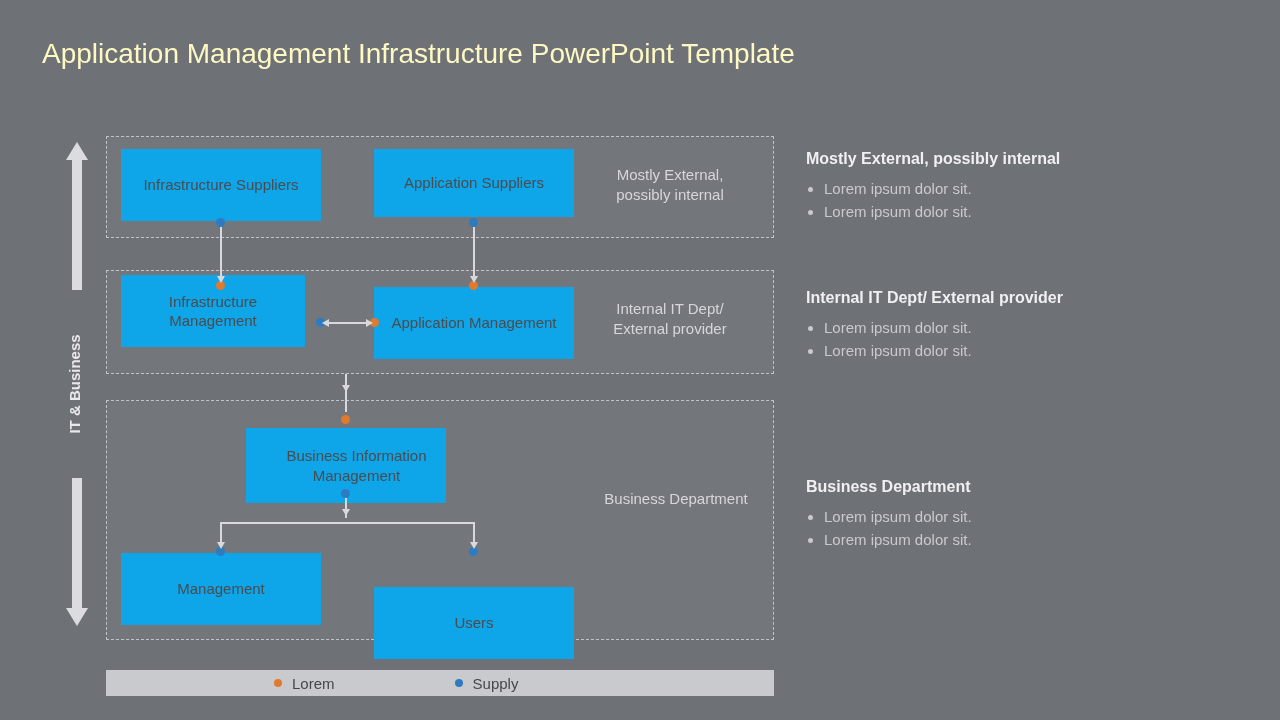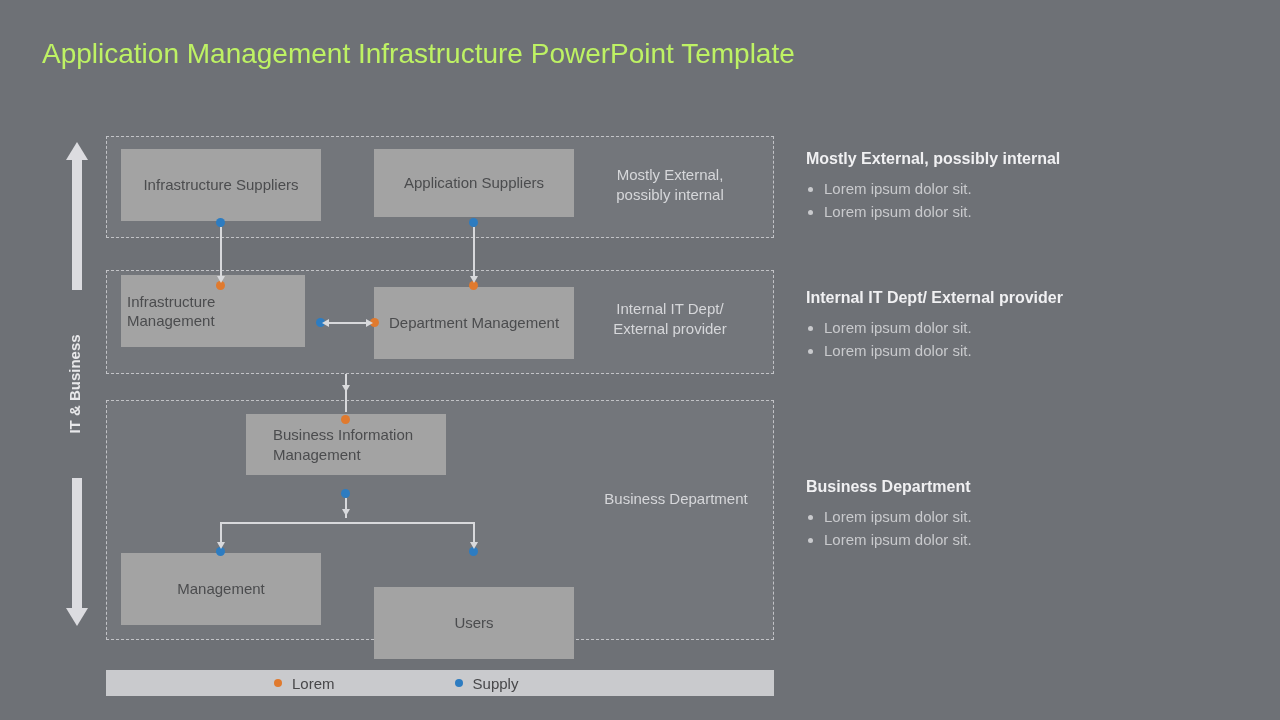--- a/index.html
+++ b/index.html
@@ -11,21 +11,21 @@
     color: #e8e8ea;
     overflow: hidden;
     position: relative;
   }
   .page-title {
     position: absolute;
     top: 38px;
     left: 42px;
     font-size: 28px;
     font-weight: 400;
-    color: #bef264;
+    color: #fef9c3;
   }
   .axis-up-shaft {
     position: absolute;
     left: 72px;
     top: 158px;
     width: 10px;
     height: 132px;
     background: #dcdce0;
   }
   .axis-up-head {
@@ -87,35 +87,35 @@
     text-align: center;
     line-height: 1.3;
   }
   .r1 .row-label { top: 28px; width: 150px; }
   .r2 .row-label { top: 28px; width: 150px; }
   .r3 .row-label { top: 88px; width: 170px; right: 12px; }
 
   
   .box {
     position: absolute;
-    background: #a3a3a3;
+    background: #0ea5e9;
     color: #4b4c4e;
     font-size: 15px;
     display: flex;
     align-items: center;
     justify-content: center;
-    text-align: left;
+    text-align: center;
     line-height: 1.3;
     padding: 6px;
   }
   .b-infra-sup { left: 121px; top: 149px; width: 200px; height: 72px; }
   .b-app-sup   { left: 374px; top: 149px; width: 200px; height: 68px; }
   .b-infra-mgmt{ left: 121px; top: 275px; width: 184px; height: 72px; }
   .b-app-mgmt  { left: 374px; top: 287px; width: 200px; height: 72px; }
-  .b-bim       { left: 246px; top: 414px; width: 200px; height: 61px; padding-left: 27px; }
+  .b-bim       { left: 246px; top: 428px; width: 200px; height: 75px; padding-left: 27px; }
   .b-mgmt      { left: 121px; top: 553px; width: 200px; height: 72px; }
   .b-users     { left: 374px; top: 553px; width: 200px; height: 72px; margin-top: 34px; }
 
   
   .dot {
     position: absolute;
     width: 9px; height: 9px;
     border-radius: 50%;
   }
   .dot.blue { background: #2d7cc1; }
@@ -195,21 +195,21 @@
 <div class="row r2">
   <div class="row-label">Internal IT Dept/ External provider</div>
 </div>
 <div class="row r3">
   <div class="row-label">Business Department</div>
 </div>
 
 <div class="box b-infra-sup">Infrastructure Suppliers</div>
 <div class="box b-app-sup">Application Suppliers</div>
 <div class="box b-infra-mgmt">Infrastructure Management</div>
-<div class="box b-app-mgmt">Department Management</div>
+<div class="box b-app-mgmt">Application Management</div>
 <div class="box b-bim">Business Information Management</div>
 <div class="box b-mgmt">Management</div>
 <div class="box b-users">Users</div>
 
 <div class="dot blue" style="left:216px; top:218px;"></div>
 <div class="dot blue" style="left:469px; top:218px;"></div>
 
 <div class="dot orange" style="left:216px; top:281px;"></div>
 <div class="dot orange" style="left:469px; top:281px;"></div>
 

